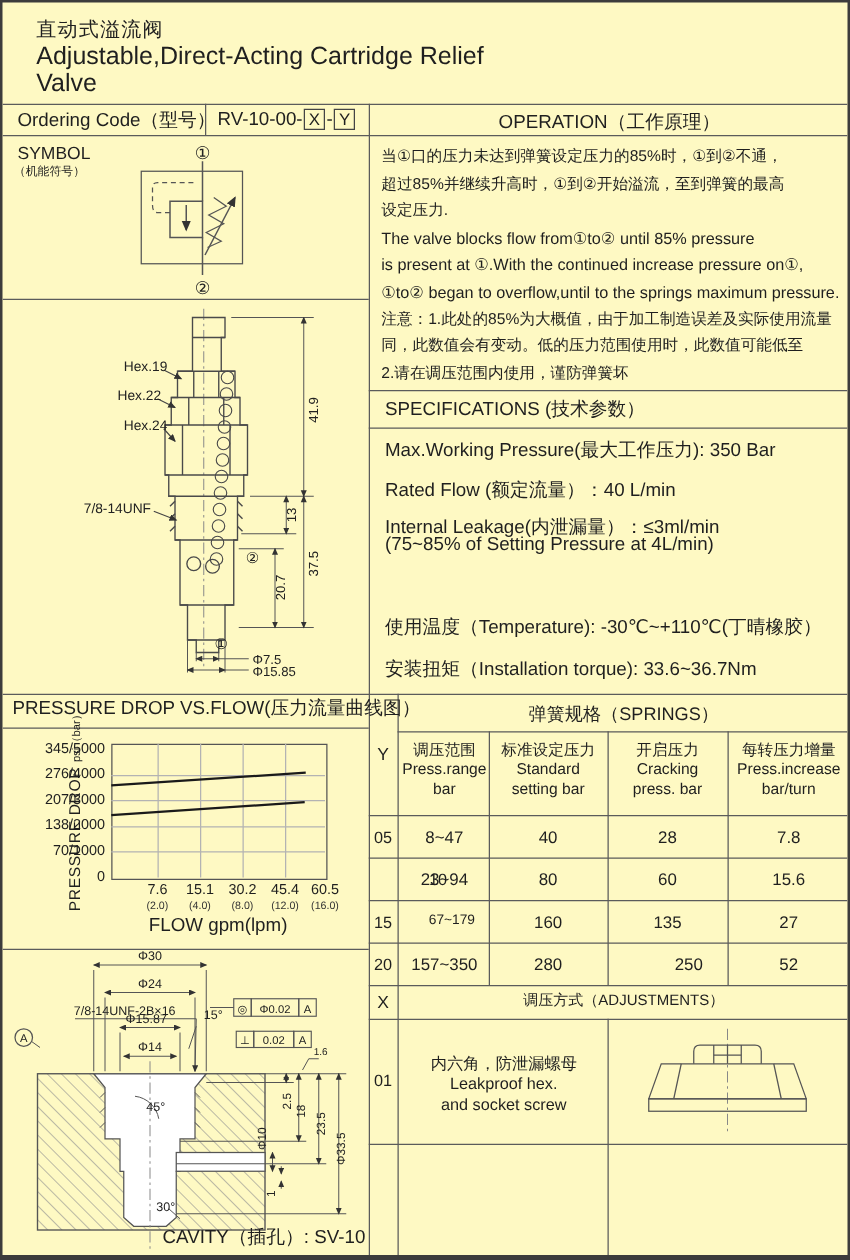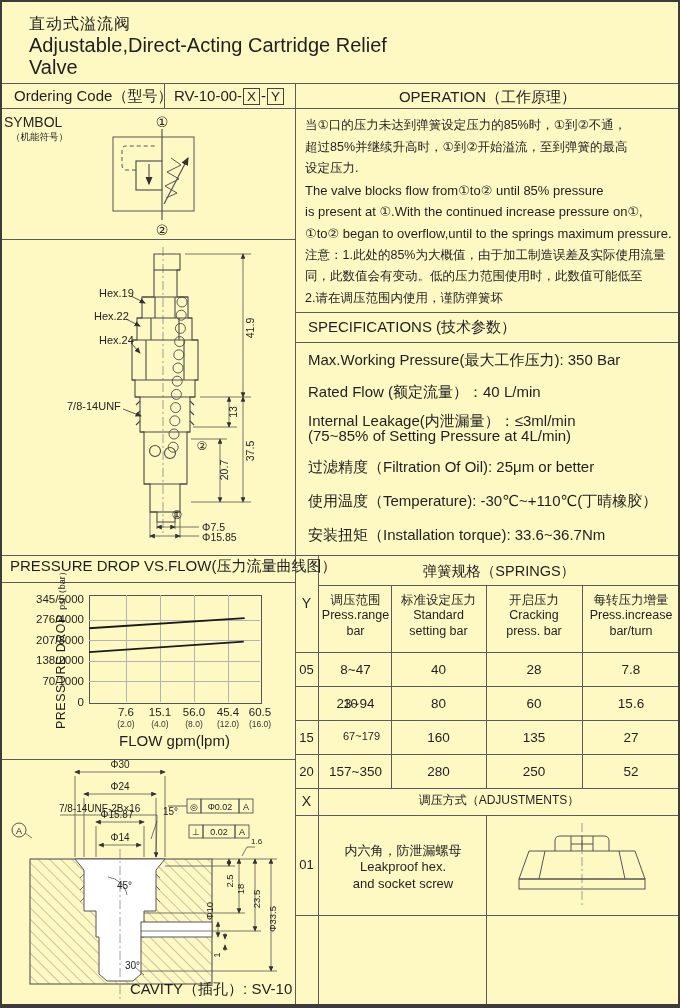--- a/index.html
+++ b/index.html
@@ -60,21 +60,21 @@
   <div class="vline" style="left:389px;top:583px;height:203px;"></div>
   <div class="vline" style="left:484px;top:583px;height:203px;"></div>
   <div class="vline" style="left:484px;top:813px;height:191px;"></div>
   <div class="vline" style="left:580px;top:583px;height:203px;"></div>
 
   <div class="t head" style="left:12px;top:85px;">Ordering Code（型号）</div>
   <div class="t" style="left:172px;top:85px;font-size:15px;">
     <span>RV-10-00-</span><span class="codebox">X</span><span>-</span><span class="codebox">Y</span>
   </div>
 
-  <div class="t" style="left:2px;top:112px;font-size:14px;">SYMBOL</div>
+  <div class="t" style="left:12px;top:112px;font-size:14px;">SYMBOL</div>
   <div class="t" style="left:9px;top:129px;font-size:9.5px;">（机能符号）</div>
   <svg style="position:absolute;left:3px;top:106px;" width="290" height="131" viewBox="0 0 290 131">
     <defs>
       <marker id="sy-ae" markerWidth="8" markerHeight="8" refX="6" refY="3" orient="auto">
           <path d="M0,0L7,3L0,6z" fill="#333"></path>
         </marker>
     </defs>
     <g stroke="#555" stroke-width="1.2" fill="none">
       <line x1="157" y1="21" x2="157" y2="53"></line>
       <rect x="108" y="29" width="81" height="74" stroke-width="1"></rect>
@@ -198,21 +198,21 @@
       <div class="grid-h" style="left: 87px; top: 99.1014px; width: 171px;"></div>
       <div class="ytick" style="left: 28px; top: 92.6014px; width: 54px;">70/1000</div>
       <div class="ytick" style="left: 28px; top: 113.5px; width: 54px;">0</div>
       <div class="grid-v" style="left: 123.936px; top: 13px; height: 107px;"></div>
       <div class="xtick-a" style="left: 103.936px; top: 124px; width: 40px;">7.6</div>
       <div class="xtick-b" style="left: 103.936px; top: 137px; width: 40px;">(2.0)</div>
       <div class="grid-v" style="left: 157.965px; top: 13px; height: 107px;"></div>
       <div class="xtick-a" style="left: 137.965px; top: 124px; width: 40px;">15.1</div>
       <div class="xtick-b" style="left: 137.965px; top: 137px; width: 40px;">(4.0)</div>
       <div class="grid-v" style="left: 191.994px; top: 13px; height: 107px;"></div>
-      <div class="xtick-a" style="left: 171.994px; top: 124px; width: 40px;">56.0</div>
+      <div class="xtick-a" style="left: 171.994px; top: 124px; width: 40px;">30.2</div>
       <div class="xtick-b" style="left: 171.994px; top: 137px; width: 40px;">(8.0)</div>
       <div class="grid-v" style="left: 226.023px; top: 13px; height: 107px;"></div>
       <div class="xtick-a" style="left: 206.023px; top: 124px; width: 40px;">45.4</div>
       <div class="xtick-b" style="left: 206.023px; top: 137px; width: 40px;">(12.0)</div>
       <div class="xtick-a" style="left: 238px; top: 124px; width: 40px;">60.5</div>
       <div class="xtick-b" style="left: 238px; top: 137px; width: 40px;">(16.0)</div>
       <svg width="293" height="177" style="position: absolute; left: 0px; top: 0px; pointer-events: none;">
         <polyline points="87,46.25797101449275 242.61,36.10724637681159" fill="none" stroke="#1a1a1a" stroke-width="1.8"></polyline>
         <polyline points="87,70.14202898550724 241.755,59.6927536231884" fill="none" stroke="#1a1a1a" stroke-width="1.8"></polyline>
       </svg>
@@ -324,21 +324,20 @@
     <div class="op-line op-cn">注意：1.此处的85%为大概值，由于加工制造误差及实际使用流量的不</div>
     <div class="op-line op-cn">同，此数值会有变动。低的压力范围使用时，此数值可能低至70%；</div>
     <div class="op-line op-cn">2.请在调压范围内使用，谨防弹簧坏</div>
   </div>
 
   <div class="t head" style="left:306px;top:316px;">SPECIFICATIONS (技术参数）</div>
   <div class="t spec" style="left:306px;top:349px;">Max.Working Pressure(最大工作压力): 350 Bar</div>
   <div class="t spec" style="left:306px;top:381px;">Rated Flow (额定流量）：40 L/min</div>
   <div class="t spec" style="left:306px;top:410px;">Internal Leakage(内泄漏量）：≤3ml/min</div>
   <div class="t spec" style="left:306px;top:425px;">(75~85% of Setting Pressure at 4L/min)</div>
-  <div class="t spec" style="left:306px;top:456px;">过滤精度（Filtration Of Oil):    25μm or better</div>
   <div class="t spec" style="left:306px;top:490px;">使用温度（Temperature):    -30℃~+110℃(丁晴橡胶）</div>
   <div class="t spec" style="left:306px;top:524px;">安装扭矩（Installation torque):    33.6~36.7Nm</div>
 
   <div class="cellc" style="left:318px;top:560px;width:358px;font-size:14.5px;">弹簧规格（SPRINGS）</div>
   <div class="cellc" style="left:293px;top:593px;width:23px;font-size:14px;">Y</div>
 
   <div class="cellc small" style="left:318px;top:590px;width:71px;">调压范围</div>
   <div class="cellc small" style="left:318px;top:606px;width:71px;">Press.range</div>
   <div class="cellc small" style="left:318px;top:622px;width:71px;">bar</div>
   <div class="cellc small" style="left:389px;top:590px;width:95px;">标准设定压力</div>
@@ -365,21 +364,21 @@
 
   <div class="cellc" style="left:293px;top:728px;width:23px;font-size:13px;">15</div>
   <div class="cellc" style="left:324px;top:728px;width:71px;font-size:11px;">67~179</div>
   <div class="cellc" style="left:389px;top:728px;width:95px;font-size:13.5px;">160</div>
   <div class="cellc" style="left:484px;top:728px;width:96px;font-size:13.5px;">135</div>
   <div class="cellc" style="left:580px;top:728px;width:98px;font-size:13.5px;">27</div>
 
   <div class="cellc" style="left:293px;top:762px;width:23px;font-size:13px;">20</div>
   <div class="cellc" style="left:318px;top:762px;width:71px;font-size:13.5px;">157~350</div>
   <div class="cellc" style="left:389px;top:762px;width:95px;font-size:13.5px;">280</div>
-  <div class="cellc" style="left:484px;top:762px;width:96px;font-size:13.5px;">250</div>
+  <div class="cellc" style="left:484px;top:762px;width:96px;font-size:13.5px;padding-left:17px;">250</div>
   <div class="cellc" style="left:580px;top:762px;width:98px;font-size:13.5px;">52</div>
 
   <div class="cellc" style="left:293px;top:791px;width:23px;font-size:14px;">X</div>
   <div class="cellc" style="left:318px;top:790px;width:358px;font-size:12px;">调压方式（ADJUSTMENTS）</div>
   <div class="cellc" style="left:293px;top:855px;width:23px;font-size:13px;">01</div>
   <div class="cellc" style="left:318px;top:840px;width:166px;font-size:13px;">内六角，防泄漏螺母</div>
   <div class="cellc" style="left:318px;top:857px;width:166px;font-size:13px;">Leakproof hex.</div>
   <div class="cellc" style="left:318px;top:874px;width:166px;font-size:13px;">and socket screw</div>
   <svg style="position:absolute;left:485px;top:815px;" width="190" height="96" viewBox="0 0 190 96">
     <line x1="95" y1="6" x2="95" y2="90" stroke="#888" stroke-width="0.8" stroke-dasharray="9 3 2 3"></line>

